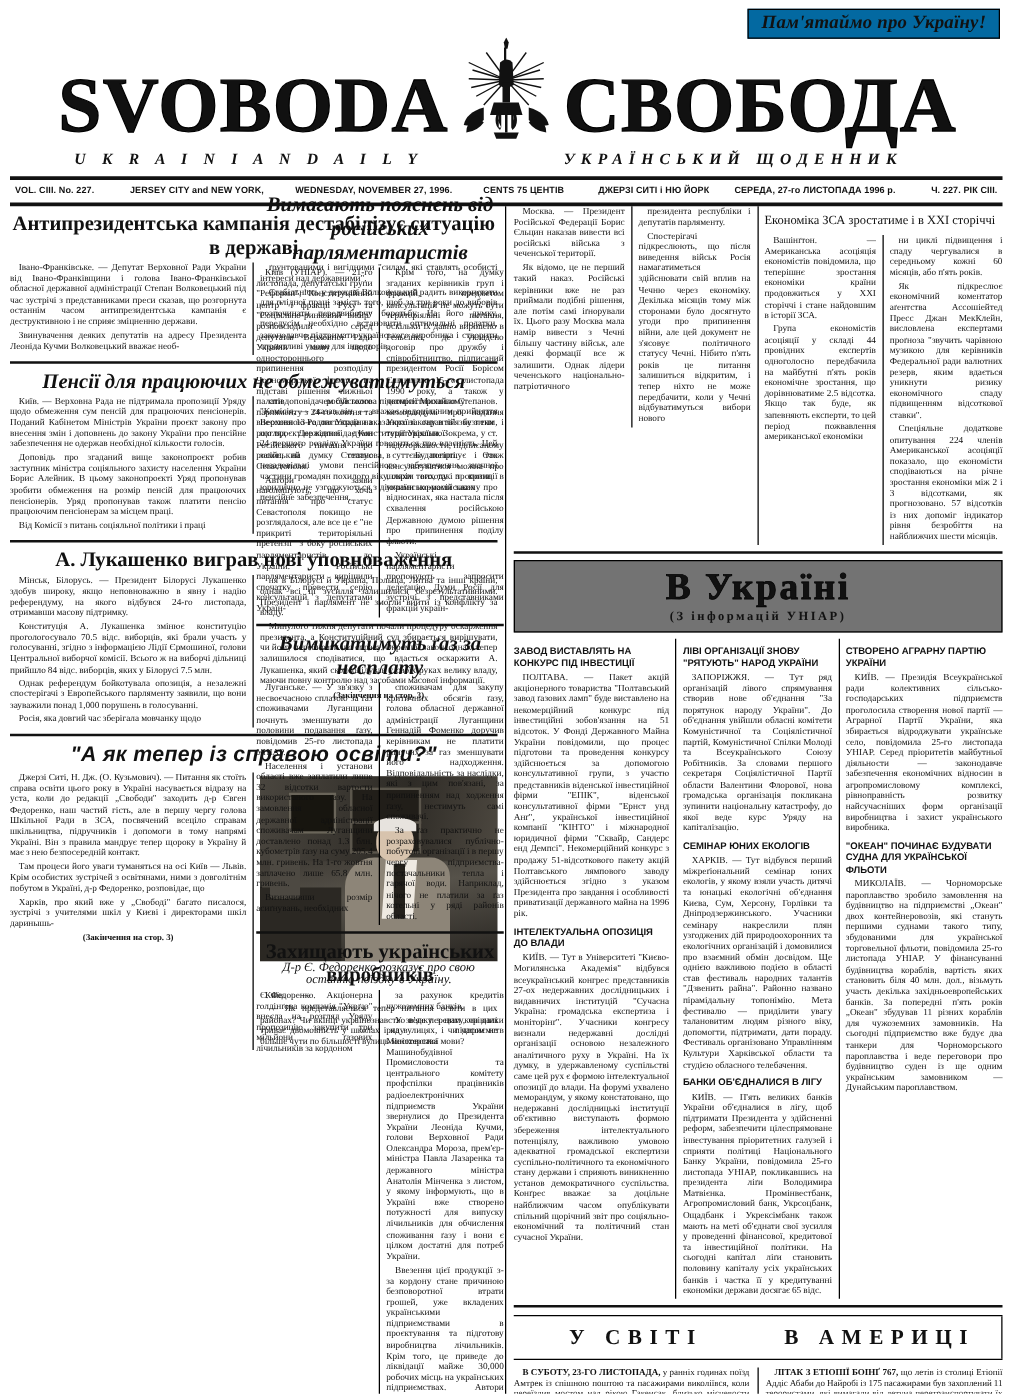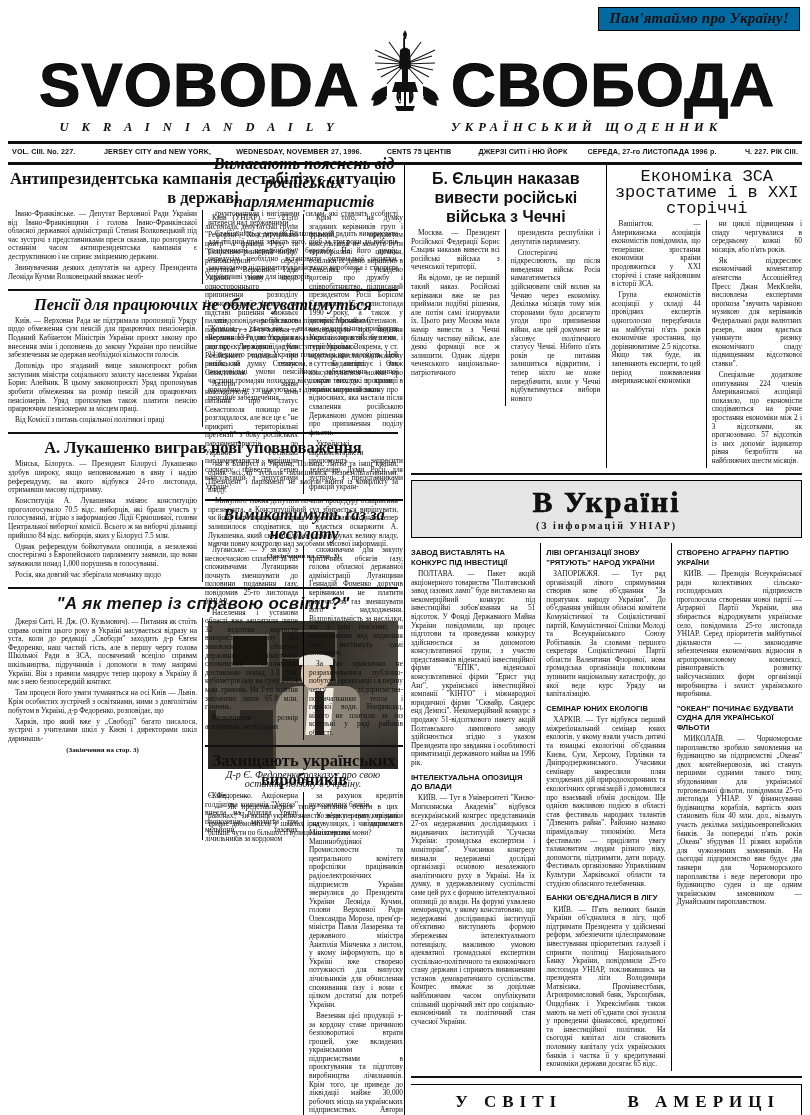--- a/index.html
+++ b/index.html
@@ -23,21 +23,21 @@
     font-family: "Liberation Serif", serif;
     font-weight: bold; font-style: italic;
     font-size: 15px; letter-spacing: .2px;
     background:#0369a1;
   }
   .masthead {
     display:flex; align-items:flex-end; justify-content:center;
     height: 86px; margin-top: -2px;
   }
   .mh-title {
-    font-family: Liberation Sans, sans-serif;
+    font-family: Liberation Serif, serif;
     font-weight: bold;
     font-size: 62px;
     line-height: 62px;
     letter-spacing: 1px;
     -webkit-text-stroke: 1px #000;
   }
   .mh-left { text-align:right; width: 320px; }
   .mh-right { text-align:left; width: 320px; }
   .emblem { width: 92px; height: 86px; position:relative; flex: 0 0 92px; }
   .emblem svg { display:block; }
@@ -86,23 +86,23 @@
     font-family: "Liberation Serif", serif;
     font-weight: bold; font-style: italic; font-size: 16.5px; line-height: 19px;
     text-align:center; margin: 4px 0 3px 0;
   }
   .hl-sans-bold {
     font-family: "Liberation Sans", sans-serif;
     font-weight: bold; font-size: 16px; line-height: 19px;
     text-align:center; margin: 4px 0 3px 0;
   }
   .hl-sans-reg {
-    font-family: Liberation Mono, monospace;
-    font-weight: normal; font-size: 17px; line-height: 16px;
-    text-align:center; margin: 4px 0 3px 0;
+    font-family: Liberation Serif, serif;
+    font-weight: normal; font-size: 10px; line-height: 16px;
+    margin: 4px 0 3px 0;
   }
   .hl-script {
     font-family: "Liberation Sans", sans-serif;
     font-weight: bold; font-style: italic; font-size: 17px; line-height: 20px;
     text-align:center; margin: 5px 0 4px 0; letter-spacing:.3px;
   }
 
   p.body {
     font-family: "Liberation Serif", serif;
     font-size: 7.4px; line-height: 8.6px;
@@ -123,21 +123,21 @@
   .cont-note {
     font-family: "Liberation Serif", serif;
     font-weight: bold; font-size: 7px; text-align:center; margin-top:3px;
   }
 
   .sec-banner {
     border: 1.2px solid #000;
     margin: 5px 0 5px 0;
     padding: 5px 0 6px 0;
     text-align:center;
-    background: #e5e5e5;
+    background: #737373;
   }
   .sec-banner .t {
     font-family: "Liberation Serif", serif;
     font-weight: bold; font-size: 30px; line-height:31px;
     letter-spacing: 2px;
     -webkit-text-stroke: .6px #000;
   }
   .sec-banner .s {
     font-family: "Liberation Serif", serif;
     font-size: 10px; letter-spacing: 2px; margin-top: 3px; font-weight:bold;
@@ -358,21 +358,20 @@
         </div>
       </div>
 
     </div>
 
     <div class="half right">
 
       <div class="cols2">
 
         <div class="col first">
-          <div class="hl-sans-bold">Б. Єльцин наказав вивести російські війська з Чечні</div>
           <div class="cols2">
             <div class="col first">
               <p class="body">Москва. — Президент Російської Федерації Борис Єльцин наказав вивести всі російські війська з чеченської території.</p>
               <p class="body">Як відомо, це не перший такий наказ. Російські керівники вже не раз приймали подібні рішення, але потім самі іґнорували їх. Цього разу Москва мала намір вивести з Чечні більшу частину військ, але деякі формації все ж залишити. Однак лідери чеченського національно-патріотичного</p>
             </div>
             <div class="col second">
               <p class="body">президента республіки і депутатів парляменту.</p>
               <p class="body">Спостерігачі підкреслюють, що після виведення військ Росія намагатиметься здійснювати свій вплив на Чечню через економіку. Декілька місяців тому між сторонами було досягнуто угоди про припинення війни, але цей документ не з'ясовує політичного статусу Чечні. Нібито п'ять років це питання залишиться відкритим, і тепер ніхто не може передбачити, коли у Чечні відбуватимуться вибори нового</p>
             </div>
           </div>

